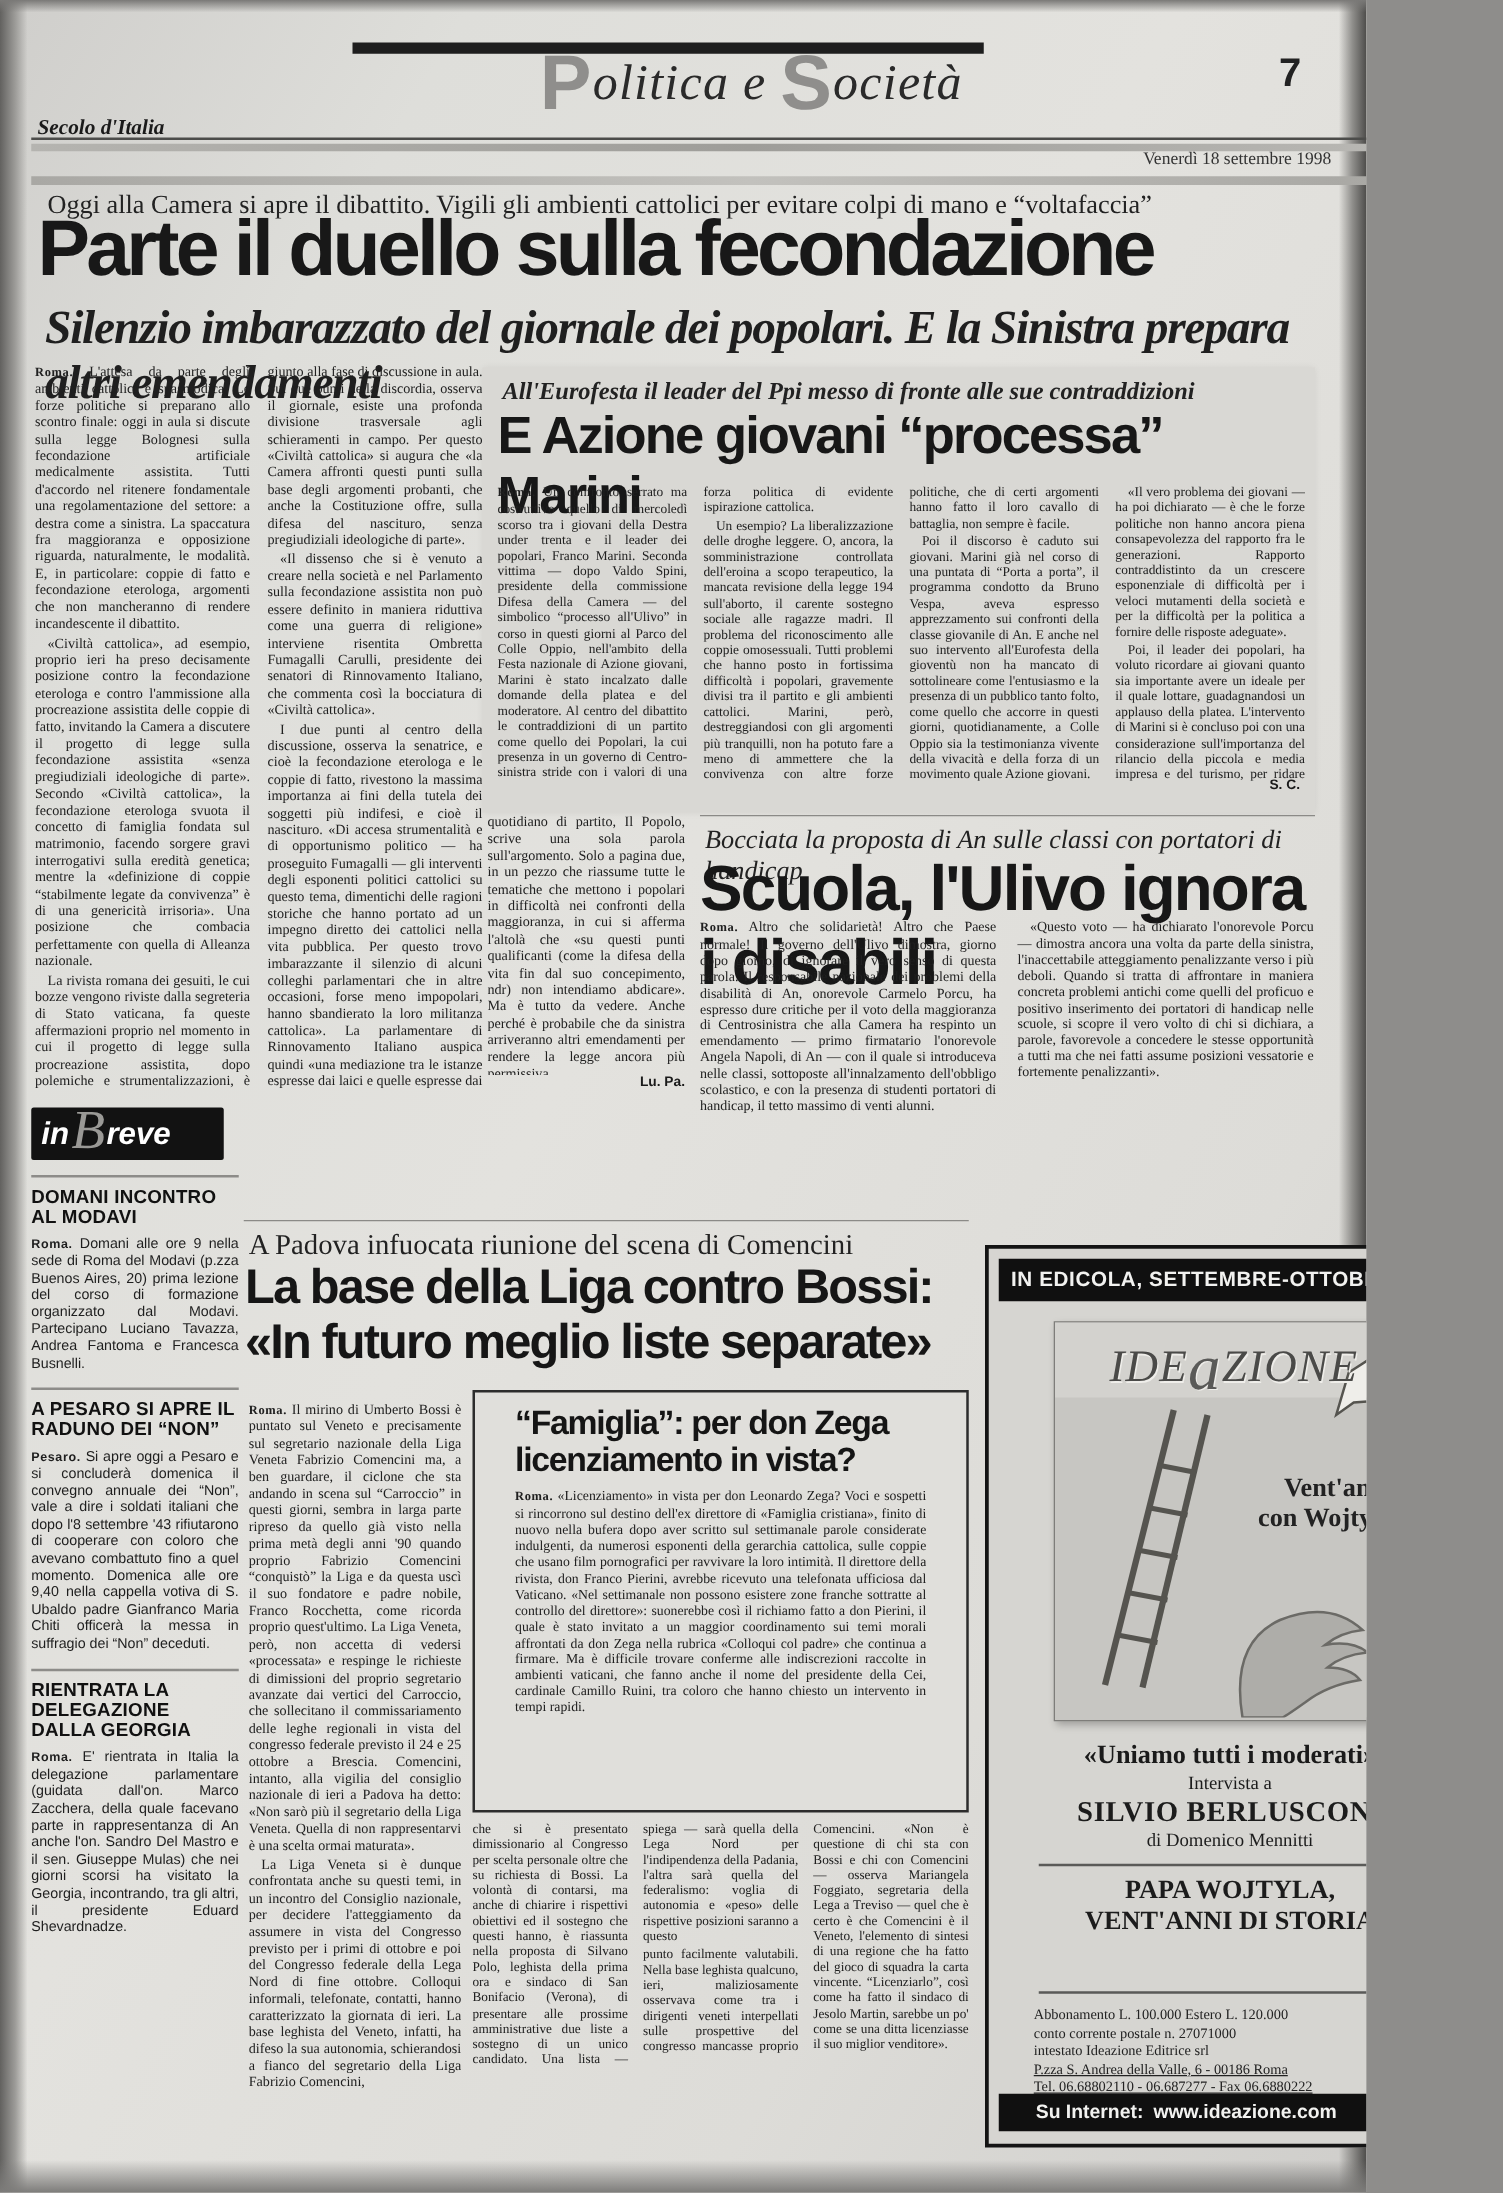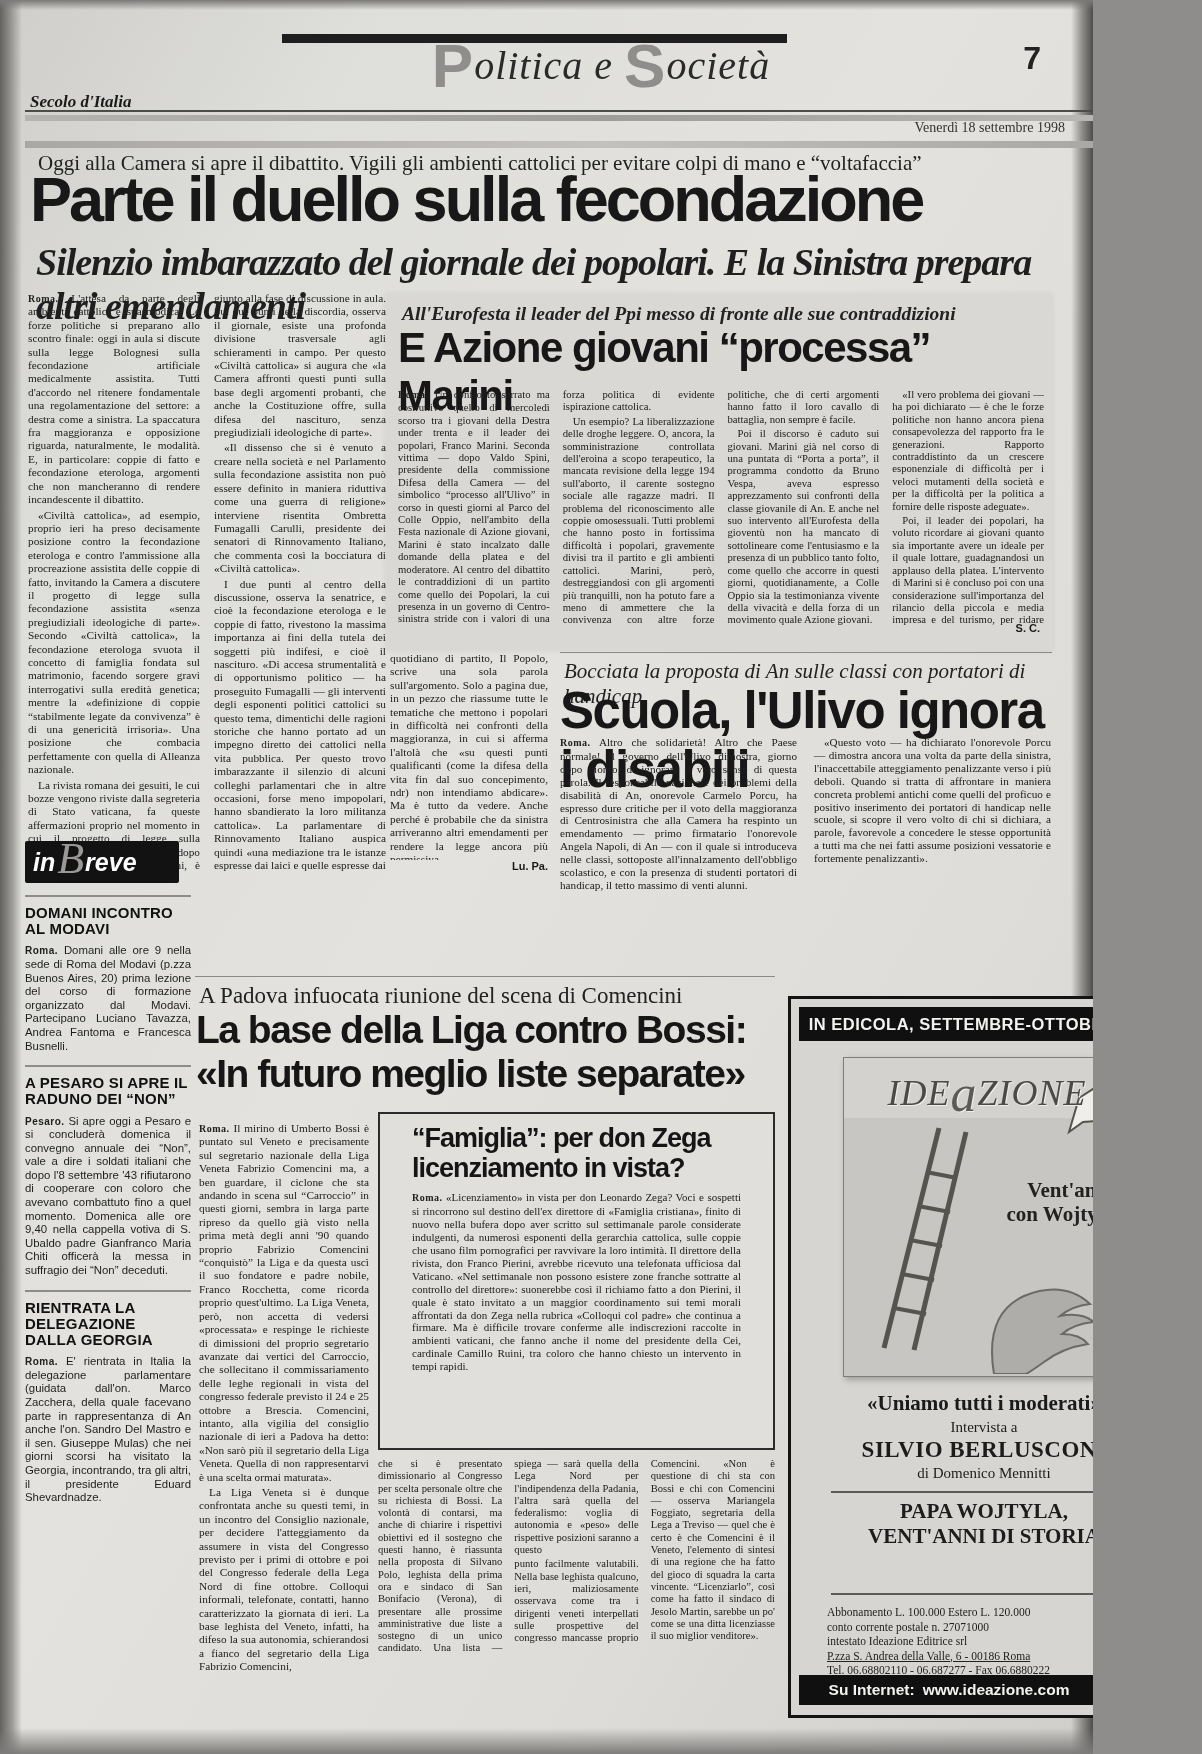--- a/index.html
+++ b/index.html
@@ -47,21 +47,21 @@
                font-size:10.7px;line-height:12.4px;}
   .azione-byline{left:990px;top:622px;width:50px;text-align:right;}
   
   .scuola-rule{left:560px;top:652px;width:492px;height:1px;background:#8b8a87;}
   .kicker-scuola{left:564px;top:659px;width:488px;font-style:italic;font-size:21px;color:#222;}
   .headline-scuola{left:560px;top:681px;width:492px;font-family:"Liberation Sans",sans-serif;
                    font-weight:bold;font-size:51px;letter-spacing:-1.5px;color:#171717;}
   .scuola-body{left:560px;top:736px;width:491px;height:252px;column-count:2;column-gap:17px;
                font-size:11.2px;line-height:12.9px;}
   
-  .inbreve{left:25px;top:841px;width:166px;font-family:"Liberation Sans",sans-serif;}
+  .inbreve{left:25px;top:886px;width:166px;font-family:"Liberation Sans",sans-serif;}
   .breve-bar{width:154px;height:42px;background:#121212;color:#fff;border-radius:2px;
              display:flex;align-items:center;padding-left:8px;box-sizing:border-box;}
   .breve-bar .b-in{font-weight:bold;font-style:italic;font-size:25px;}
   .breve-bar .b-B{font-family:"Liberation Serif",serif;font-style:italic;font-size:44px;color:#9a9996;
                   line-height:0;margin:0 1px 6px 2px;}
   .breve-bar .b-reve{font-weight:bold;font-style:italic;font-size:25px;}
   .breve-item{border-top:2px solid #8d8c89;margin-top:12px;padding-top:8px;}
   .breve-item:first-of-type{border-top:none;margin-top:14px;}
   .breve-head{font-weight:bold;font-size:15px;line-height:1.08;color:#111;margin:0 0 7px 0;letter-spacing:.2px;}
   .breve-text{font-size:11.4px;line-height:13.6px;text-align:justify;color:#1e1e1e;}

